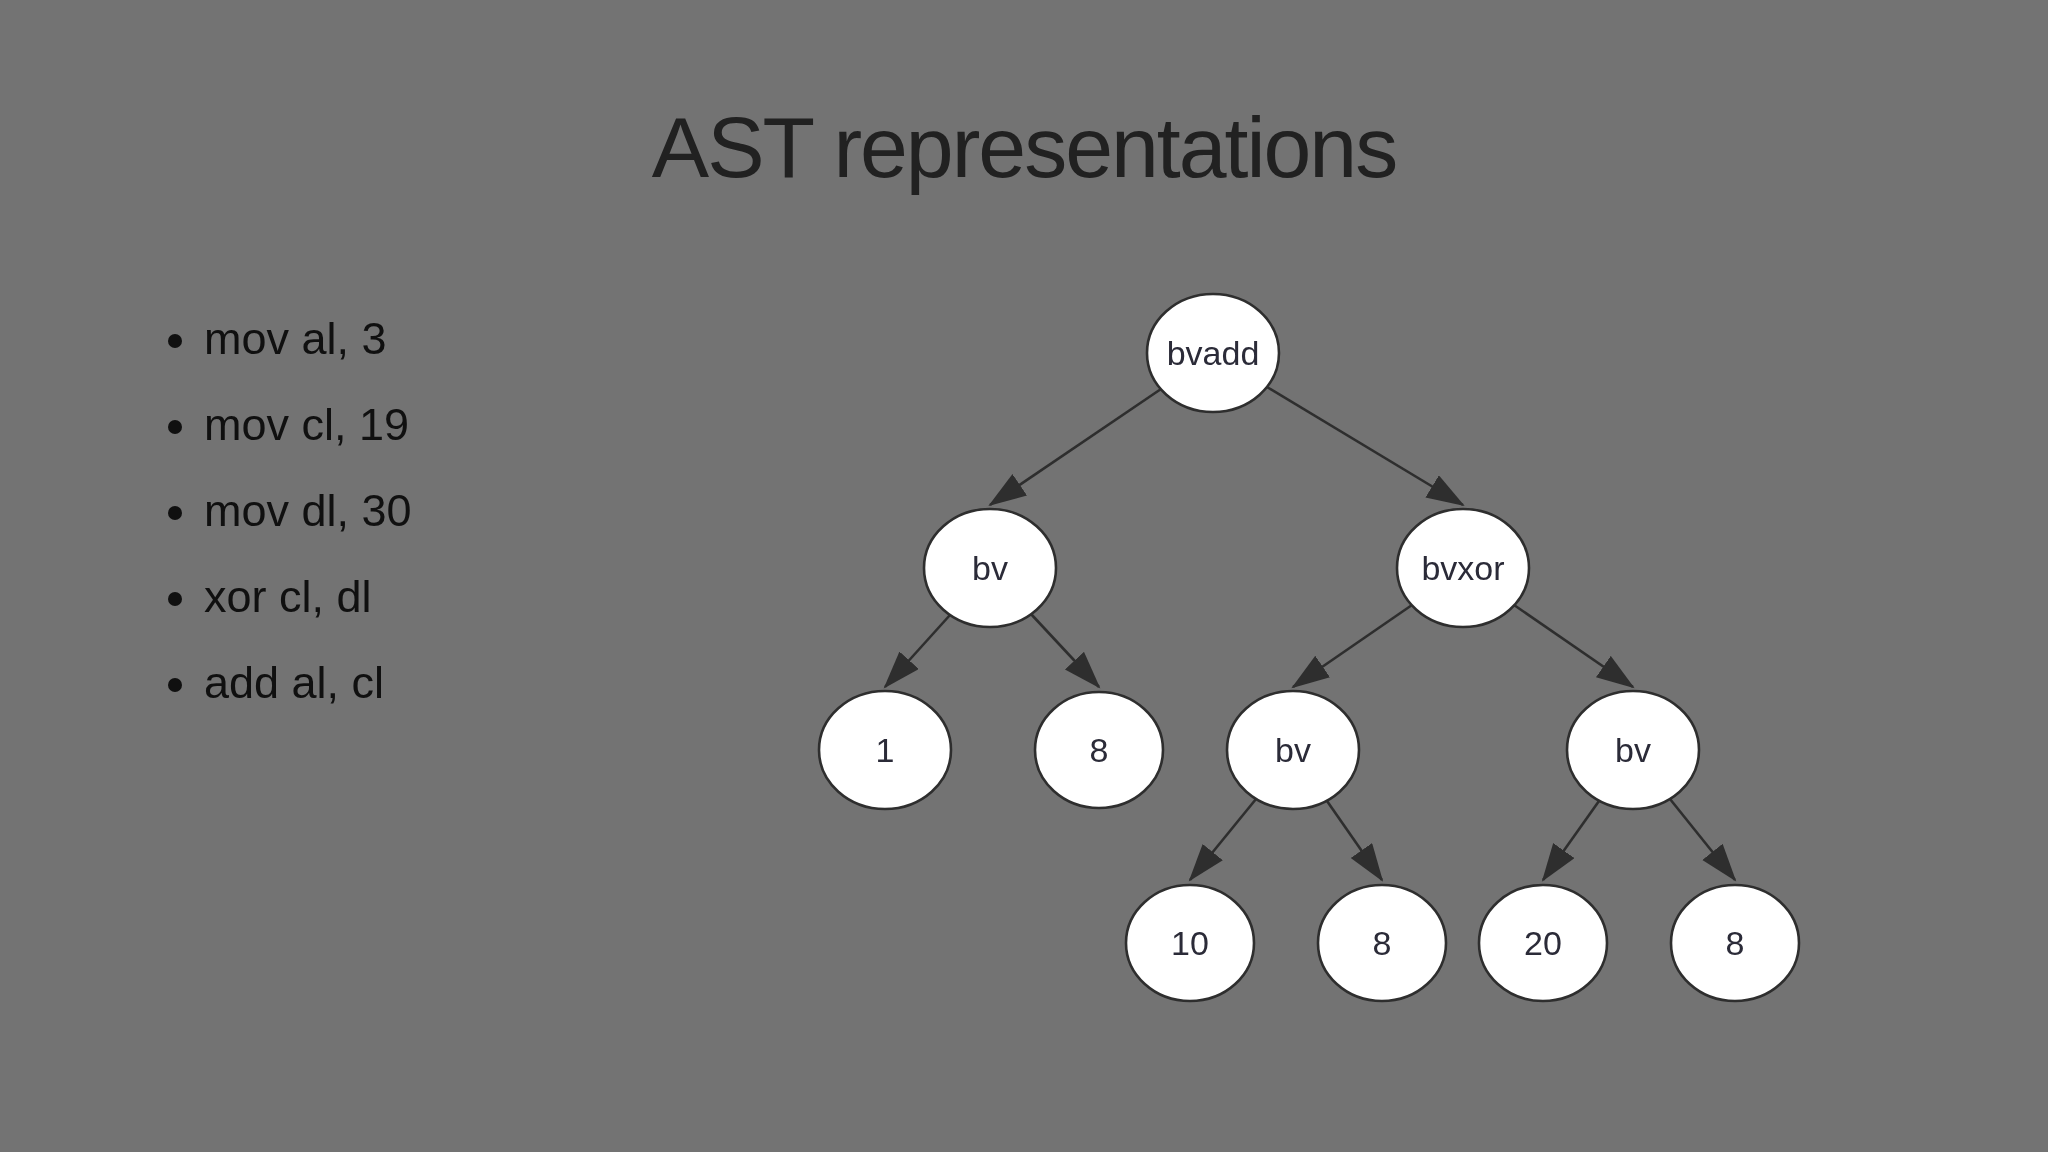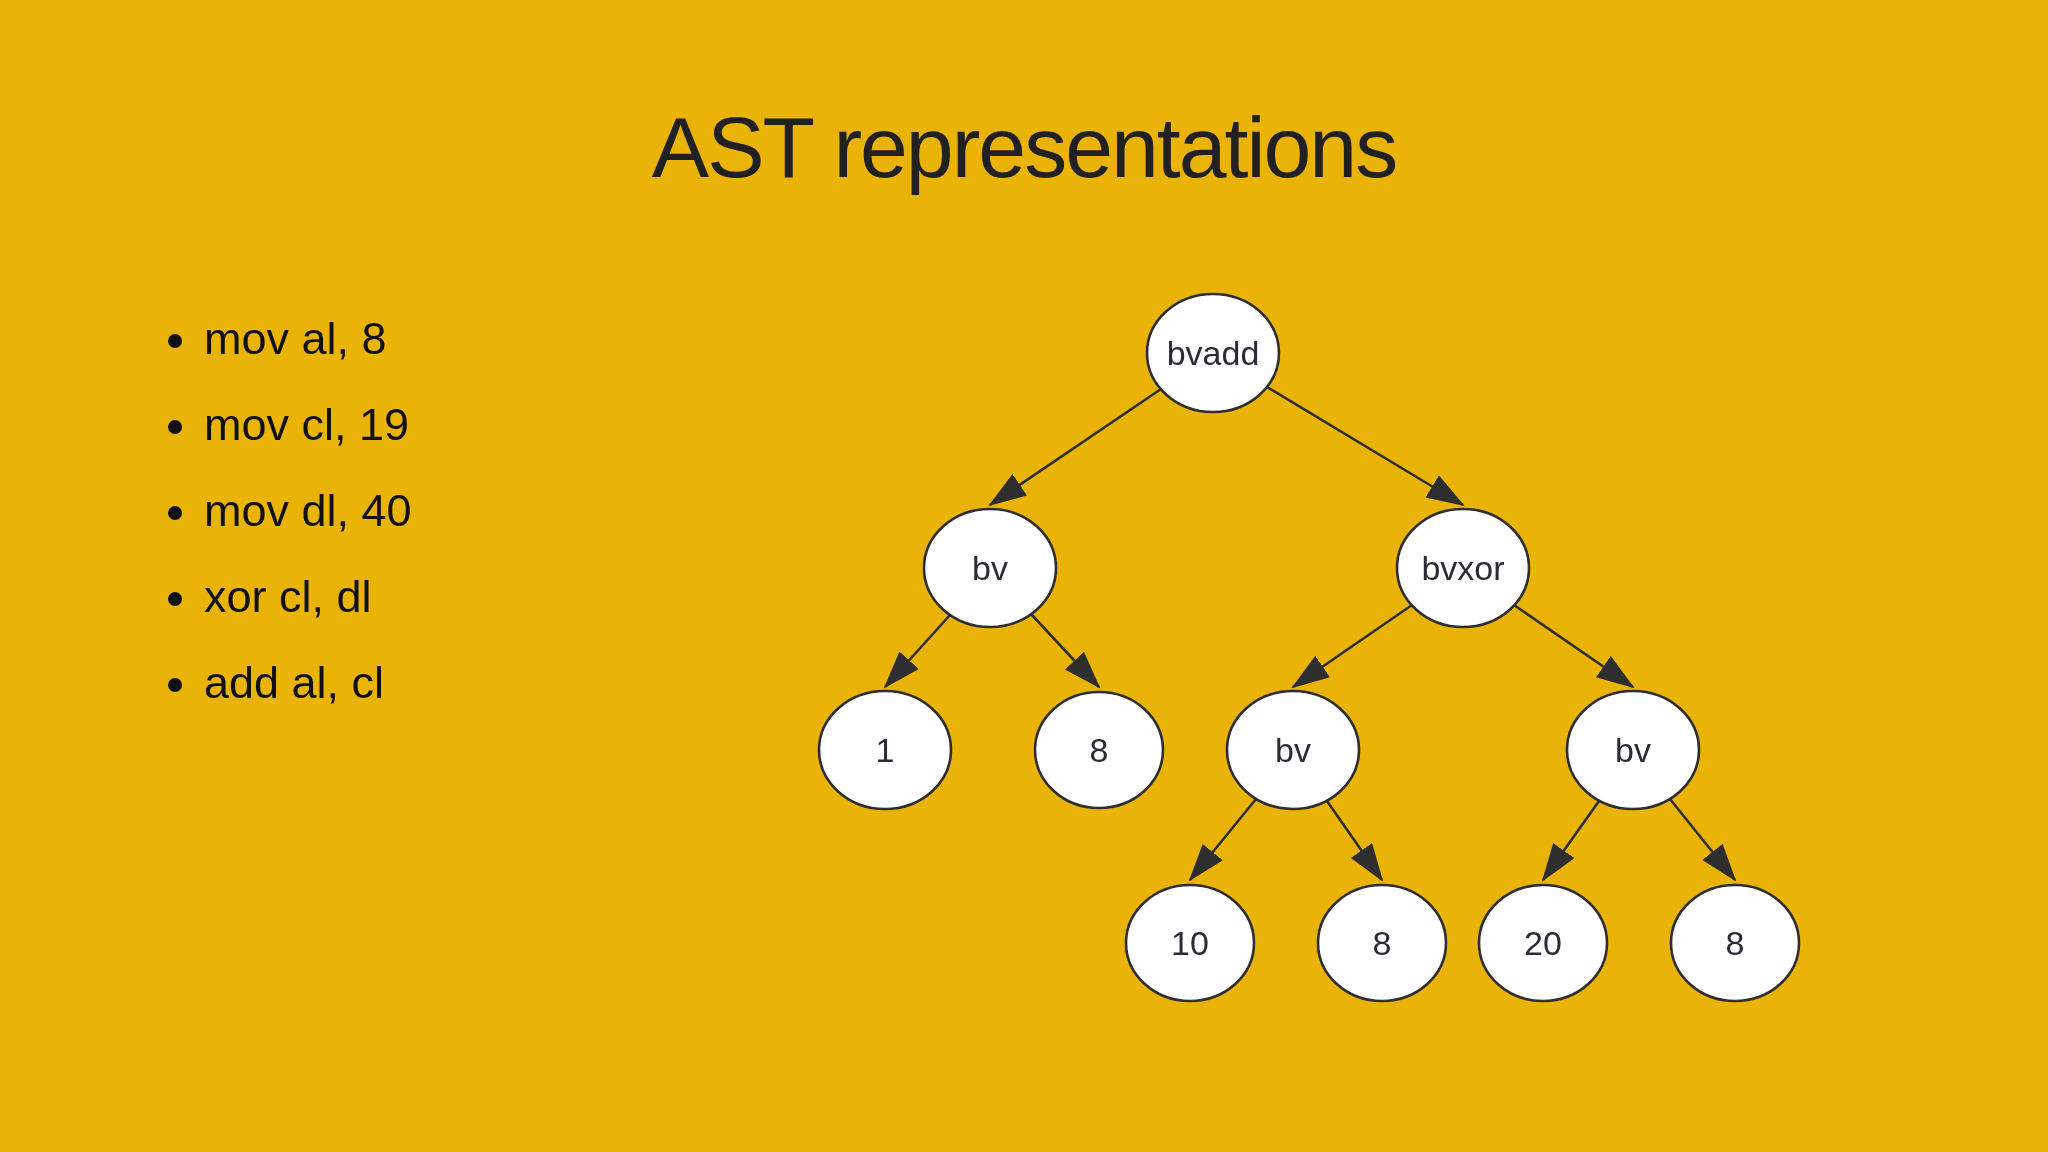--- a/index.html
+++ b/index.html
@@ -4,21 +4,21 @@
 <style>
   html, body {
     margin: 0;
     padding: 0;
     background: #ffffff;
   }
   .slide {
     position: relative;
     width: 2048px;
     height: 1152px;
-    background: #eab308;
+    background: #737373;
     overflow: hidden;
     font-family: "Liberation Sans", sans-serif;
   }
   .slide-title {
     position: absolute;
     top: 98px;
     left: 0;
     width: 2048px;
     margin: 0;
     text-align: center;
@@ -68,23 +68,23 @@
   }
 </style>
 </head>
 <body>
 
 <div class="slide">
 
   <h1 class="slide-title">AST representations</h1>
 
   <ul class="bullet-list">
-    <li>mov al, 8</li>
+    <li>mov al, 3</li>
     <li>mov cl, 19</li>
-    <li>mov dl, 40</li>
+    <li>mov dl, 30</li>
     <li>xor cl, dl</li>
     <li>add al, cl</li>
   </ul>
 
   <svg class="tree-svg" viewBox="0 0 2048 1152">
     <defs>
       <marker id="arrow" markerUnits="userSpaceOnUse" markerWidth="40" markerHeight="28" refX="36" refY="13" orient="auto">
         <path d="M0,0 L38,13 L0,26 Z" fill="#2e2e2e"></path>
       </marker>
     </defs>

